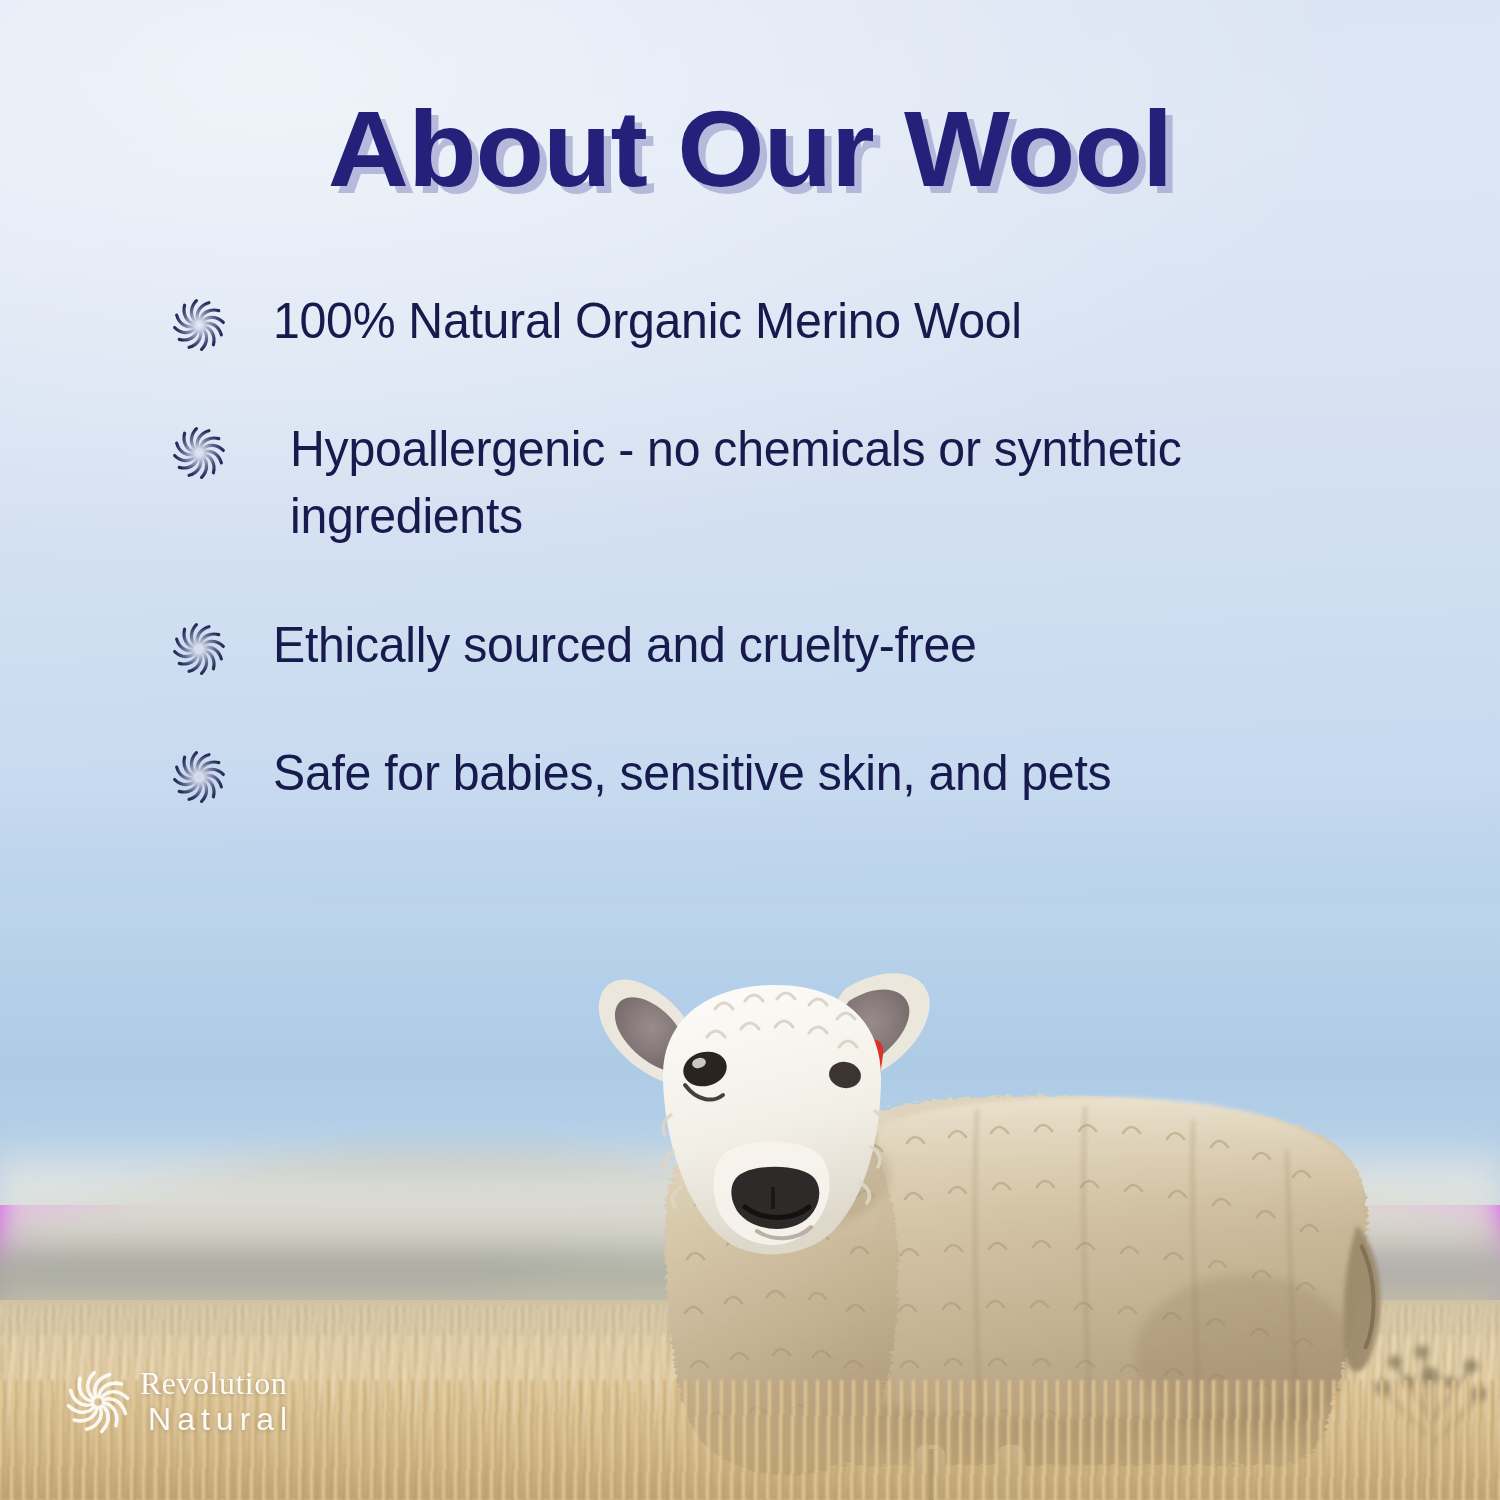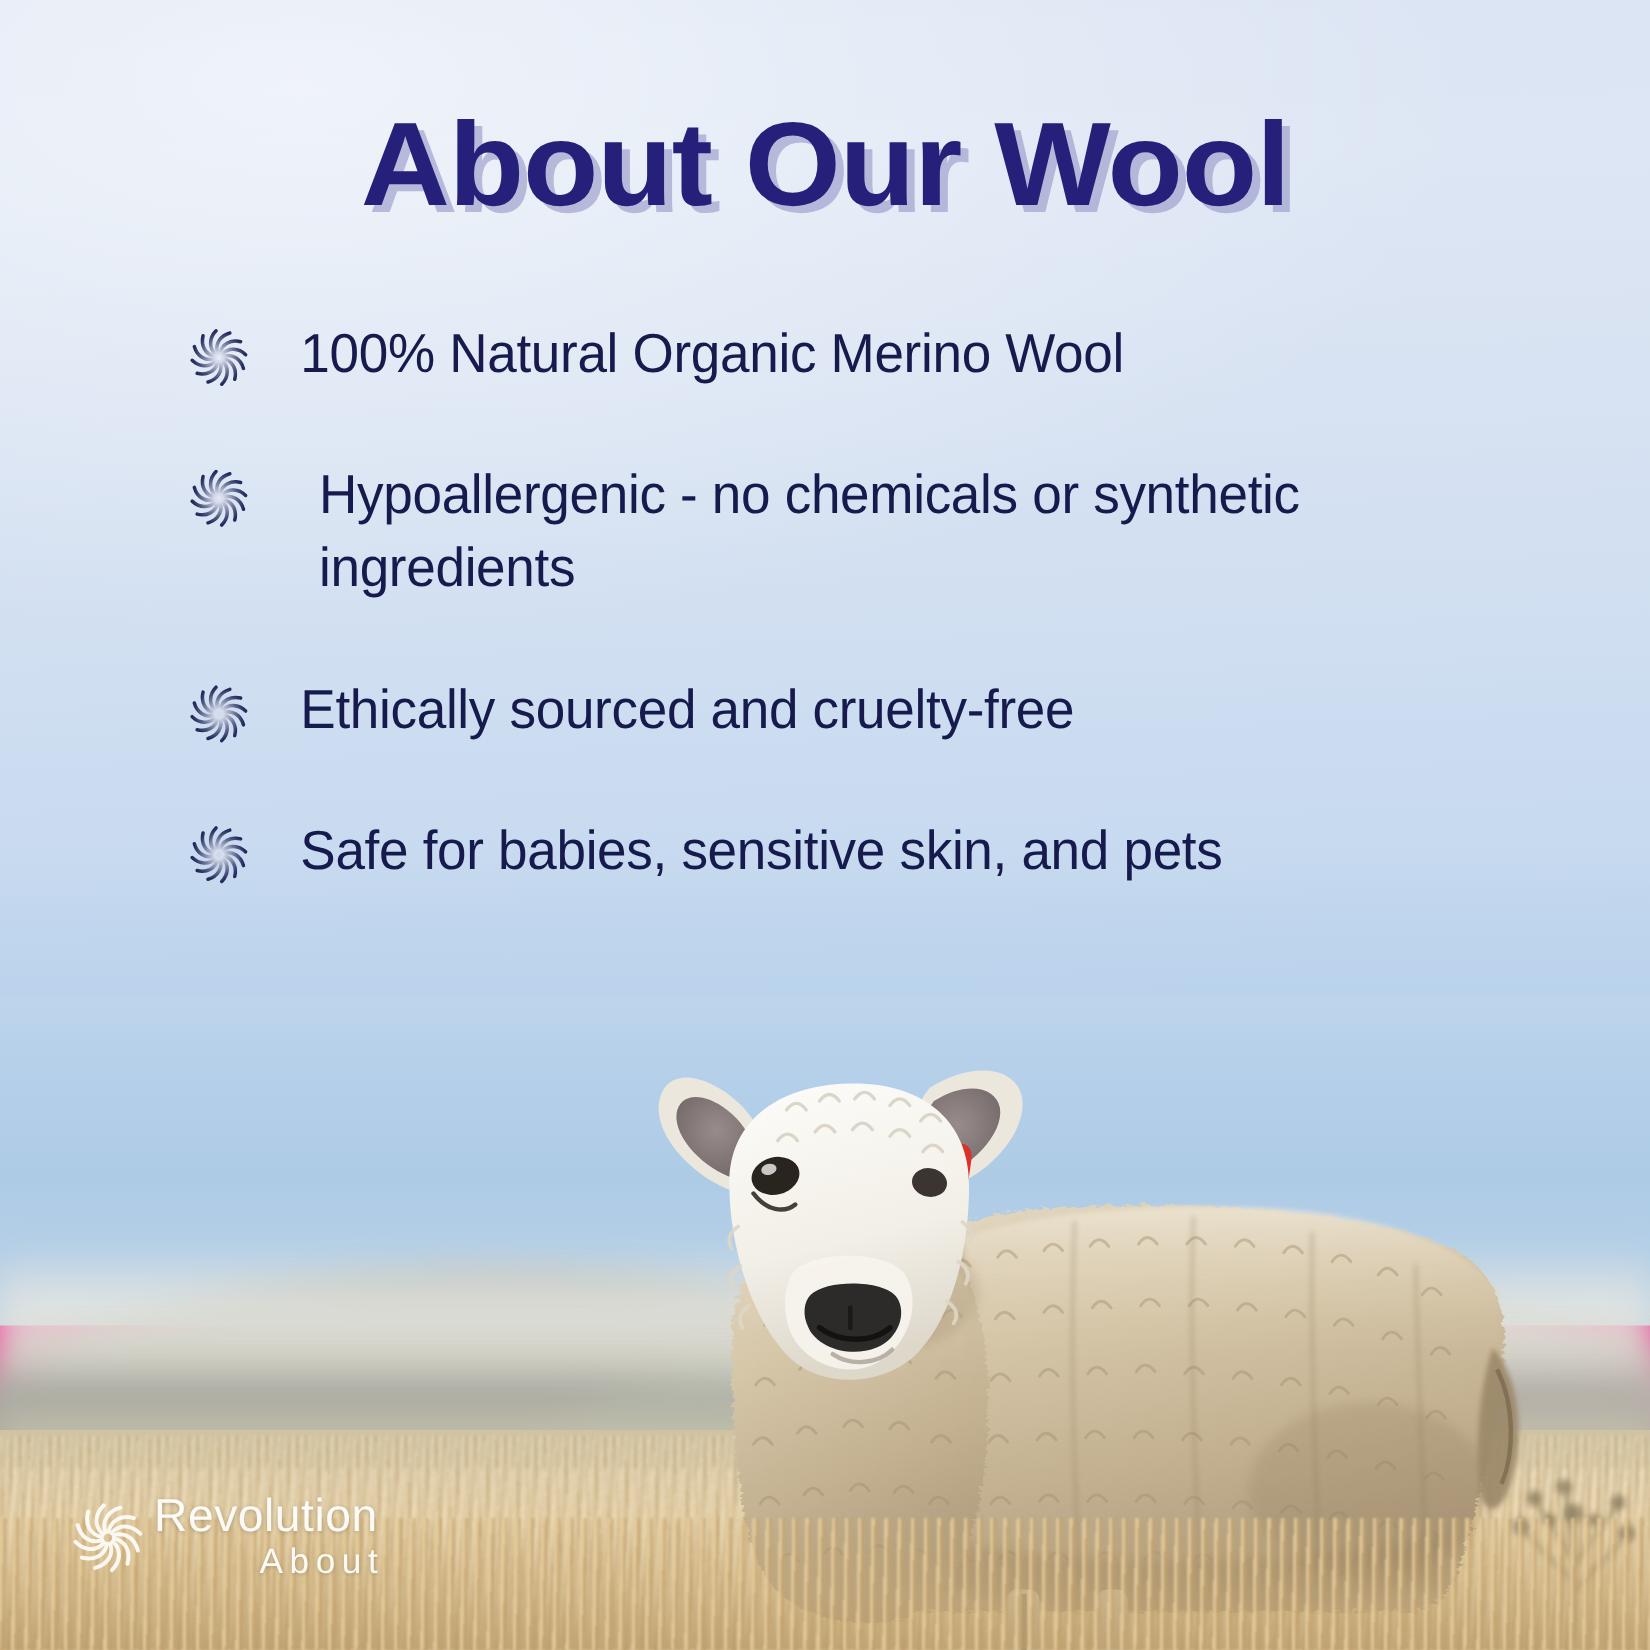--- a/index.html
+++ b/index.html
@@ -6,21 +6,21 @@
     margin: 0;
     padding: 0;
     background: #ffffff;
   }
   .stage {
     position: relative;
     width: 1500px;
     height: 1500px;
     overflow: hidden;
     font-family: "Liberation Sans", sans-serif;
-    background: #ec4899;
+    background: #d946ef;
   }
 
   
   .sky-panel {
     position: absolute;
     left: 0; top: 0;
     width: 1500px;
     height: 940px;
     background:
       radial-gradient(120% 90% at 18% 8%, rgba(255,255,255,0.55) 0%, rgba(255,255,255,0) 60%),
@@ -174,22 +174,22 @@
   .logo {
     position: absolute;
     left: 62px; bottom: 62px;
     display: flex;
     align-items: center;
     opacity: 0.93;
   }
   .logo-mark { width: 72px; height: 72px; flex:0 0 auto; margin-right: 6px; }
   .logo-words { display: flex; flex-direction: column; align-items: flex-end; }
   .logo-primary {
-    font-family: Liberation Sans, sans-serif;
-    font-size: 42px;
+    font-family: Liberation Serif, serif;
+    font-size: 32px;
     line-height: 1;
     color: #ffffff;
     letter-spacing: 0.5px;
     text-shadow: 0 1px 4px rgba(90,80,60,0.35);
   }
   .logo-secondary {
     font-family: "Liberation Sans", sans-serif;
     font-size: 32px;
     line-height: 1.15;
     color: #ffffff;
@@ -620,17 +620,17 @@
         <g transform="rotate(300 50 50)">
             <path d="M57 47 C 72 42, 84 51, 88 66"></path>
           </g>
         <g transform="rotate(330 50 50)">
             <path d="M57 47 C 72 42, 84 51, 88 66"></path>
           </g>
       </g>
     </svg>
     <div class="logo-words">
       <div class="logo-primary">Revolution</div>
-      <div class="logo-secondary">About</div>
+      <div class="logo-secondary">Natural</div>
     </div>
   </div>
 
 </div>
 
 </body></html>

